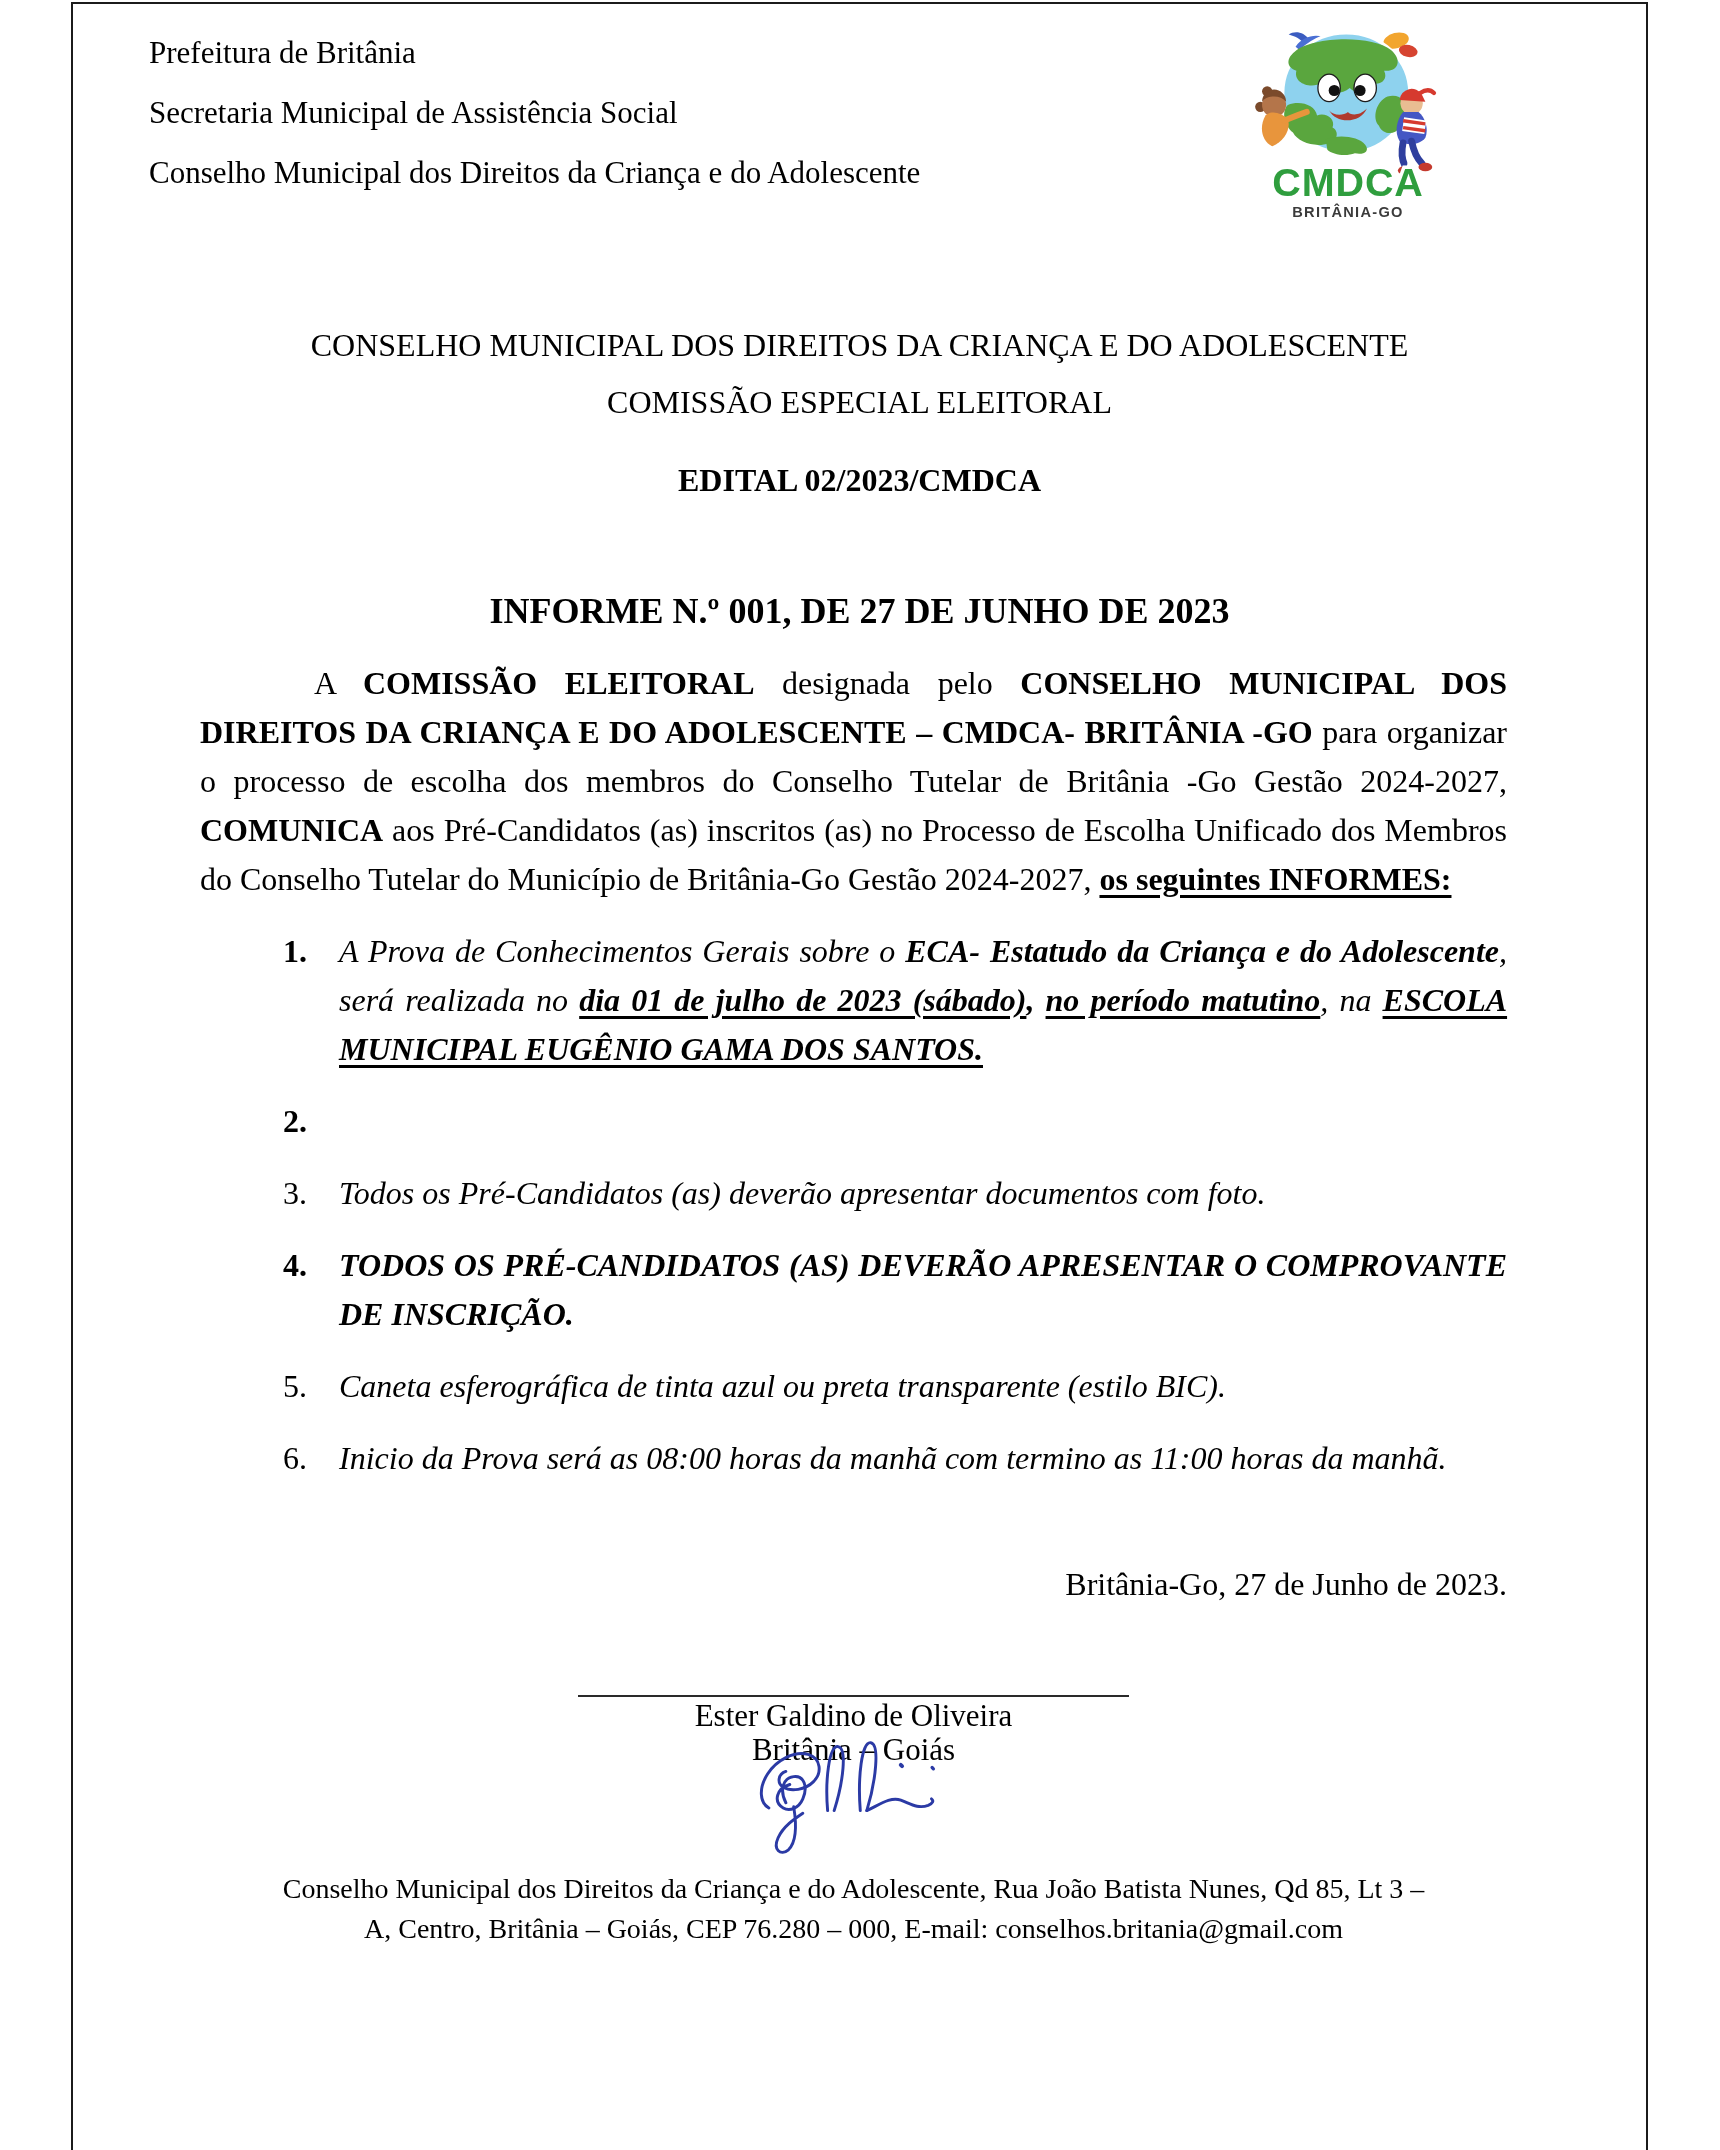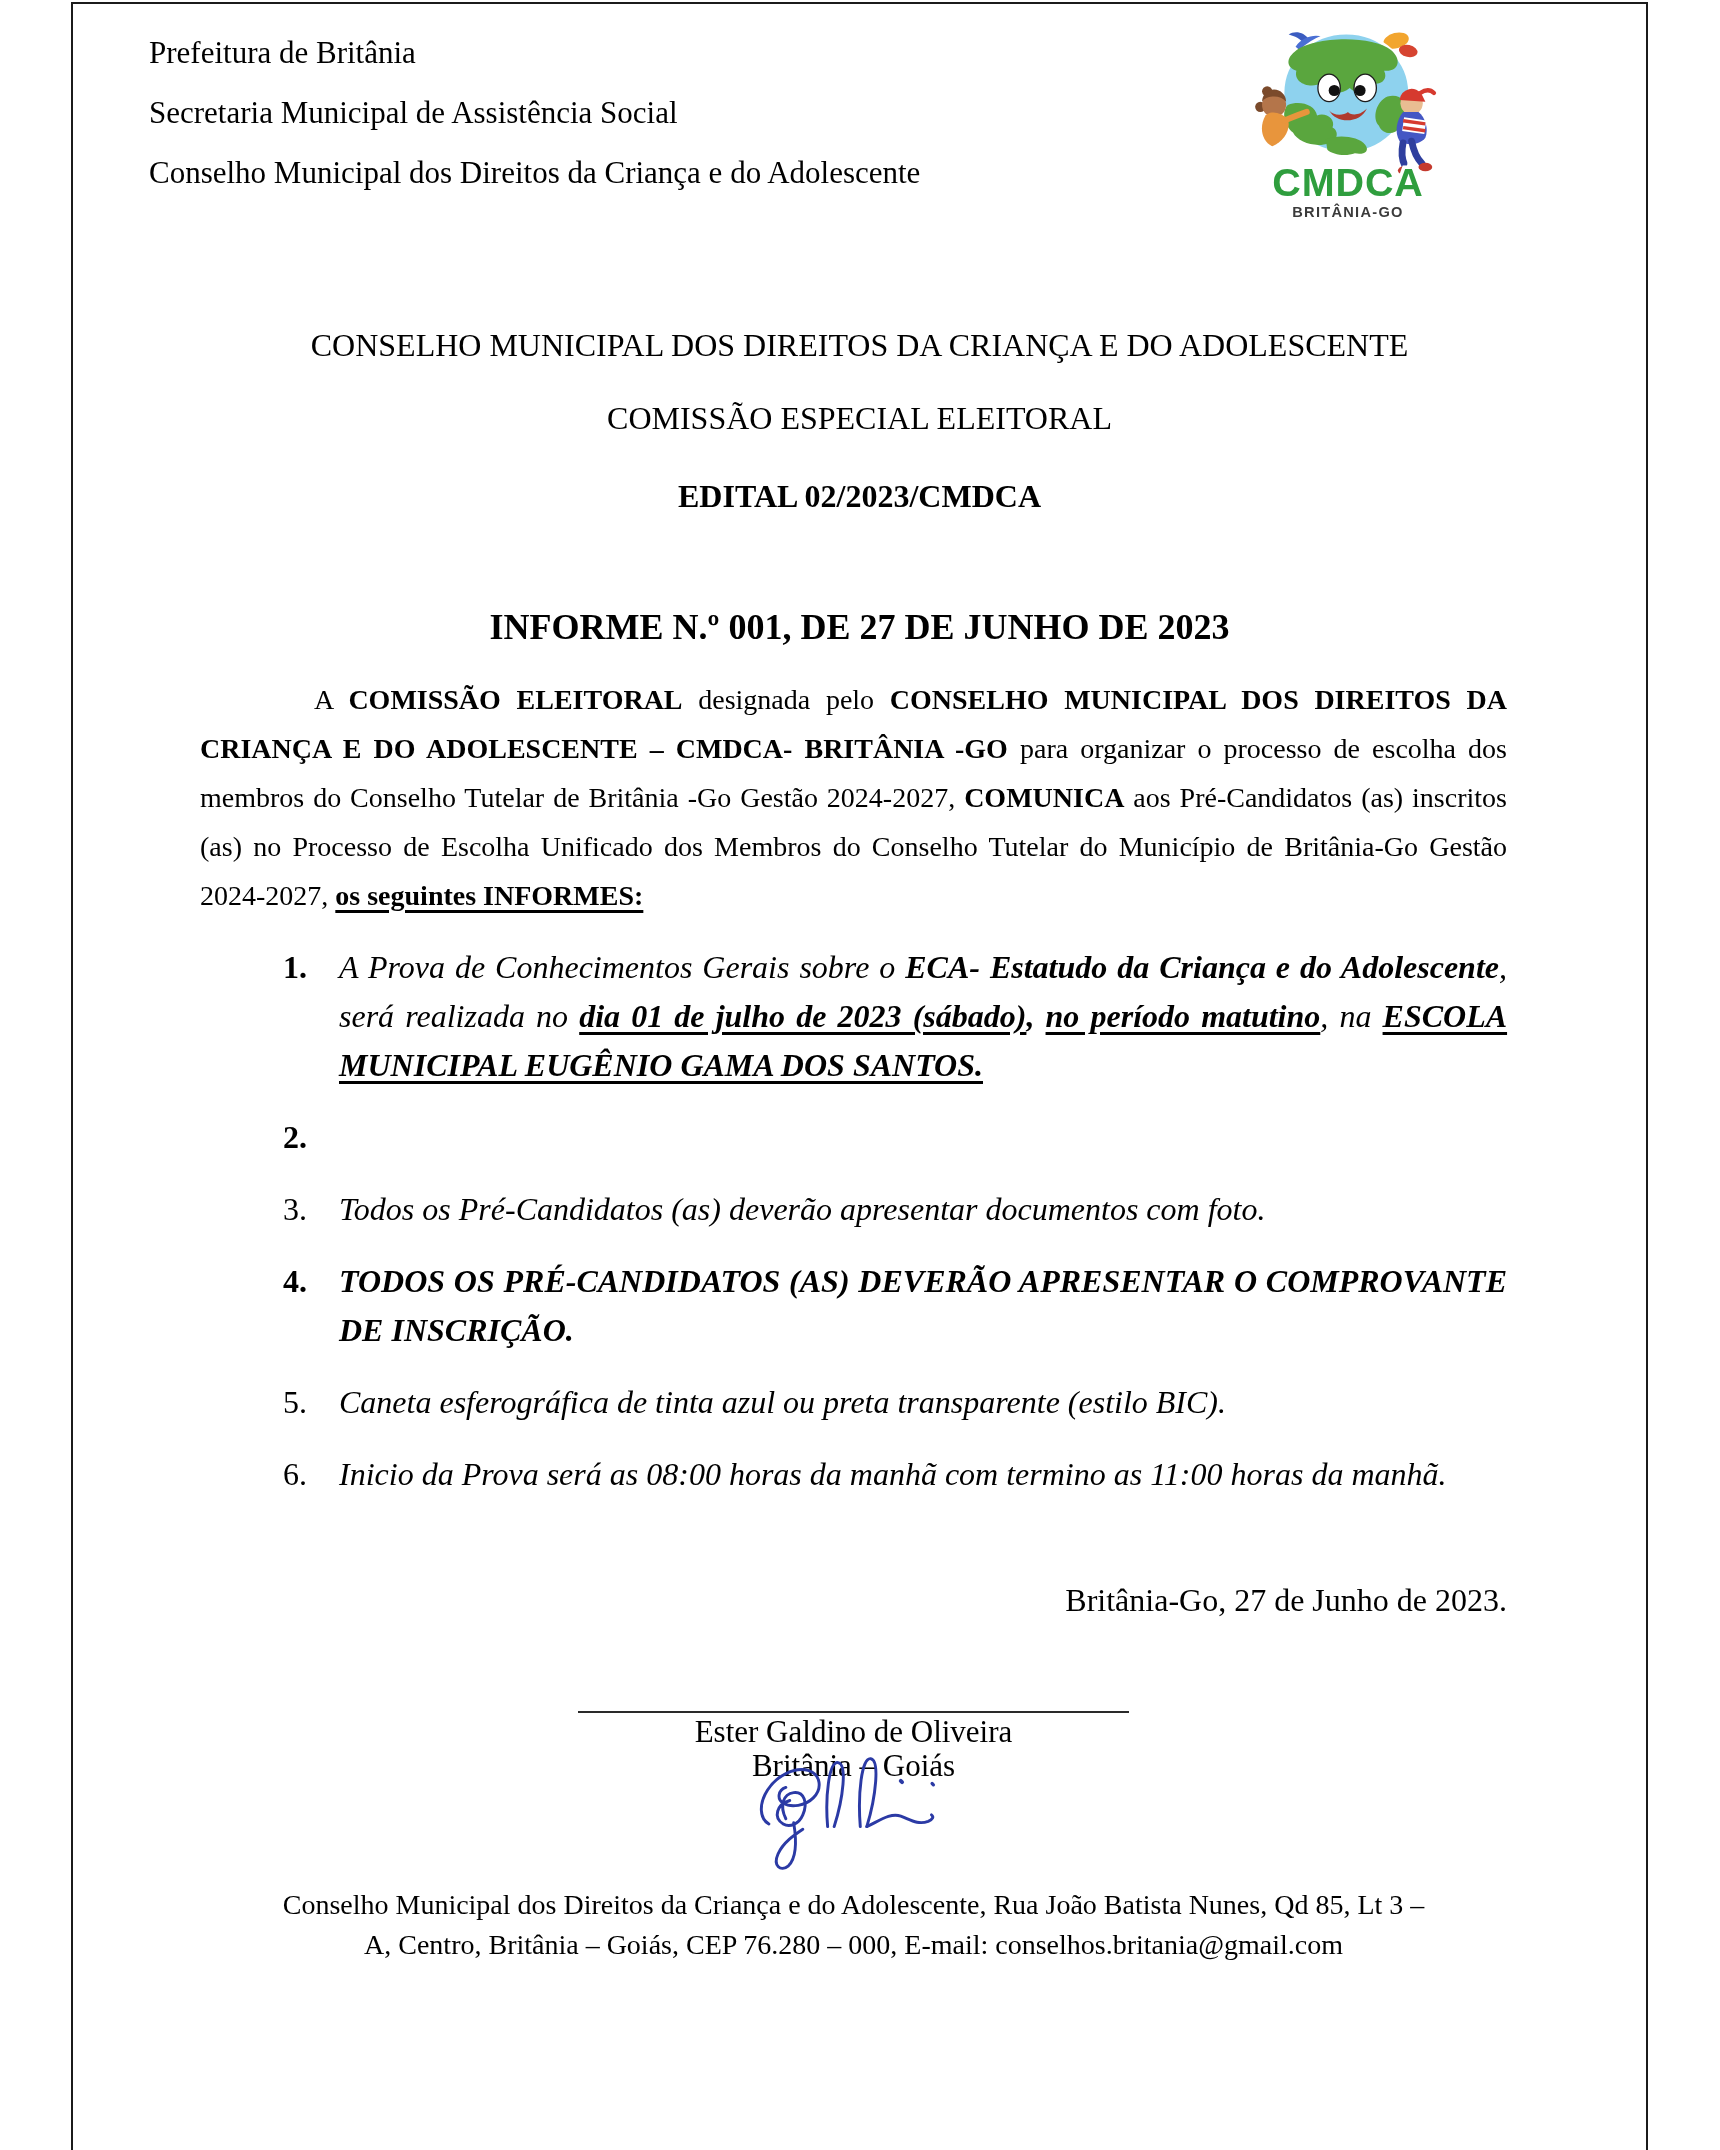--- a/index.html
+++ b/index.html
@@ -15,27 +15,27 @@
   
   .letterhead{margin:33px 0 0 76px;font-size:31px;line-height:32px;}
   .lh-line{white-space:nowrap;}
   .lh-line + .lh-line{margin-top:28px;}
   
   .logo{position:absolute;top:22.4px;right:192px;width:212px;height:196px;}
   .logo svg{width:100%;height:100%;display:block;}
   
   .title{text-align:center;font-size:32px;line-height:33px;}
   .t-council{margin-top:140px;}
-  .t-commission{margin-top:40px;}
+  .t-commission{margin-top:24px;}
   .t-edital{margin-top:45px;font-weight:bold;}
   .t-informe{margin-top:95px;font-weight:bold;font-size:36px;line-height:38px;}
   
   .content{margin:0 139px 0 127px;}
   .para{
-    margin:29px 0 0 0;text-align:justify;font-size:28px;line-height:49px;
+    margin:29px 0 0 0;text-align:justify;font-size:32px;line-height:49px;
     text-indent:114px;
   }
   .b{font-weight:bold;}
   .u{text-decoration:underline;text-decoration-thickness:2.6px;text-underline-offset:5.2px;}
   .list{margin-top:13.8px;}
   .li-row{display:flex;margin-top:23px;font-size:32px;line-height:49px;}
   .li-num{flex:none;width:139px;padding-left:83px;box-sizing:border-box;}
   .li-text{flex:1;text-align:justify;font-style:italic;}
   
   .date-line{margin-top:77px;text-align:right;font-size:32px;line-height:49px;}

